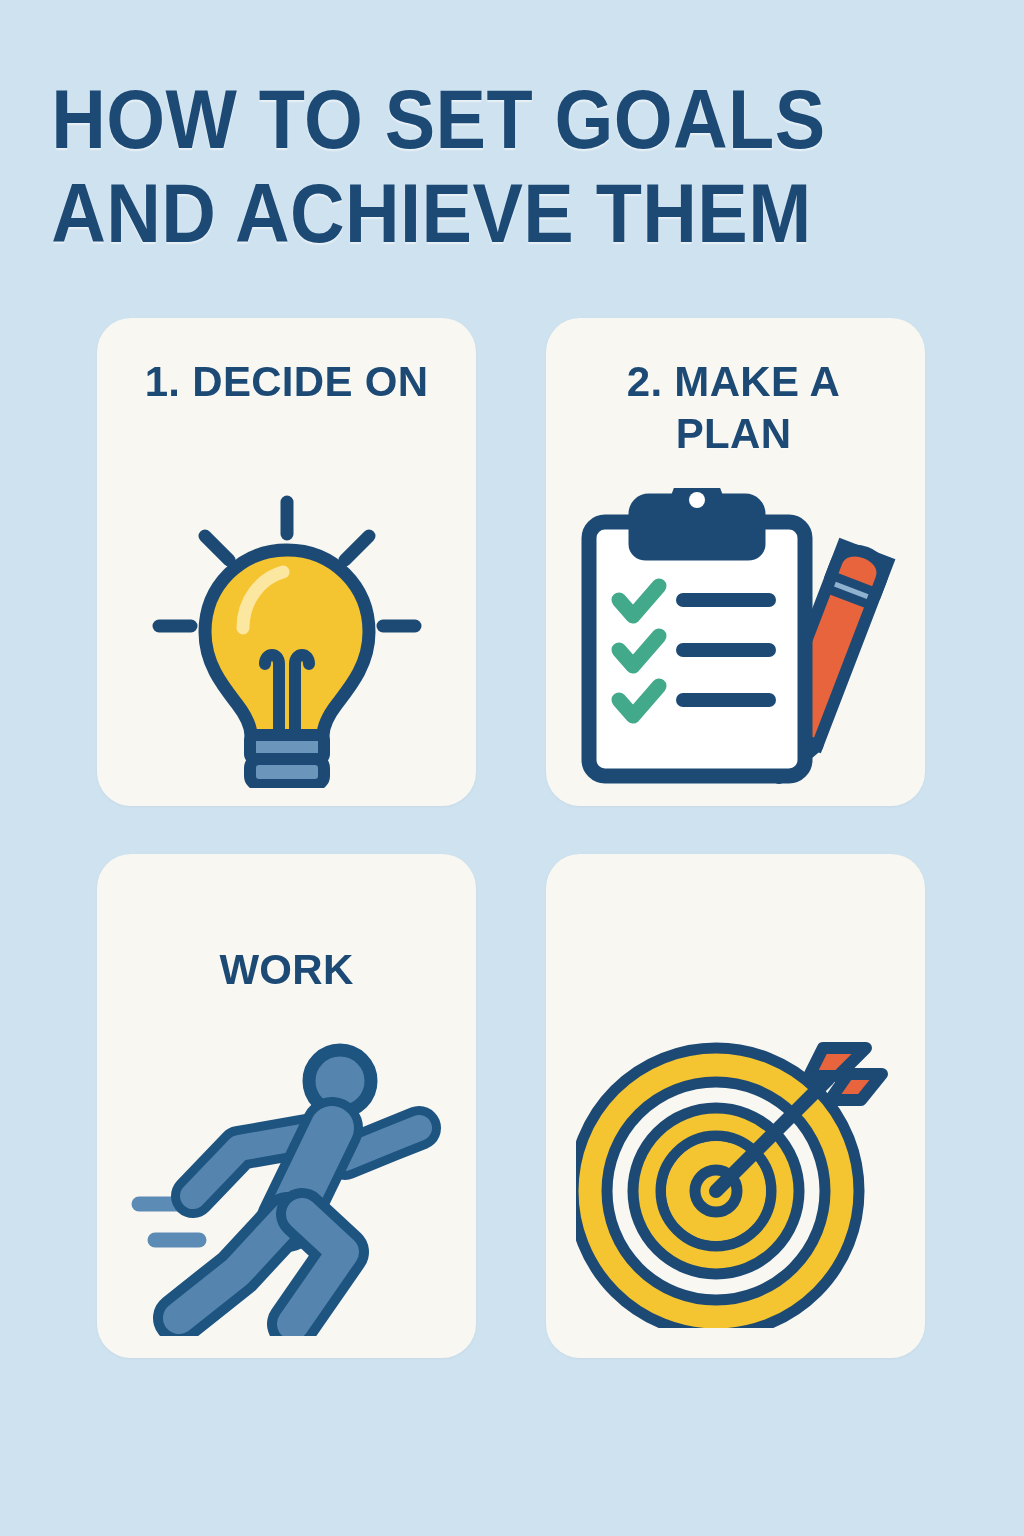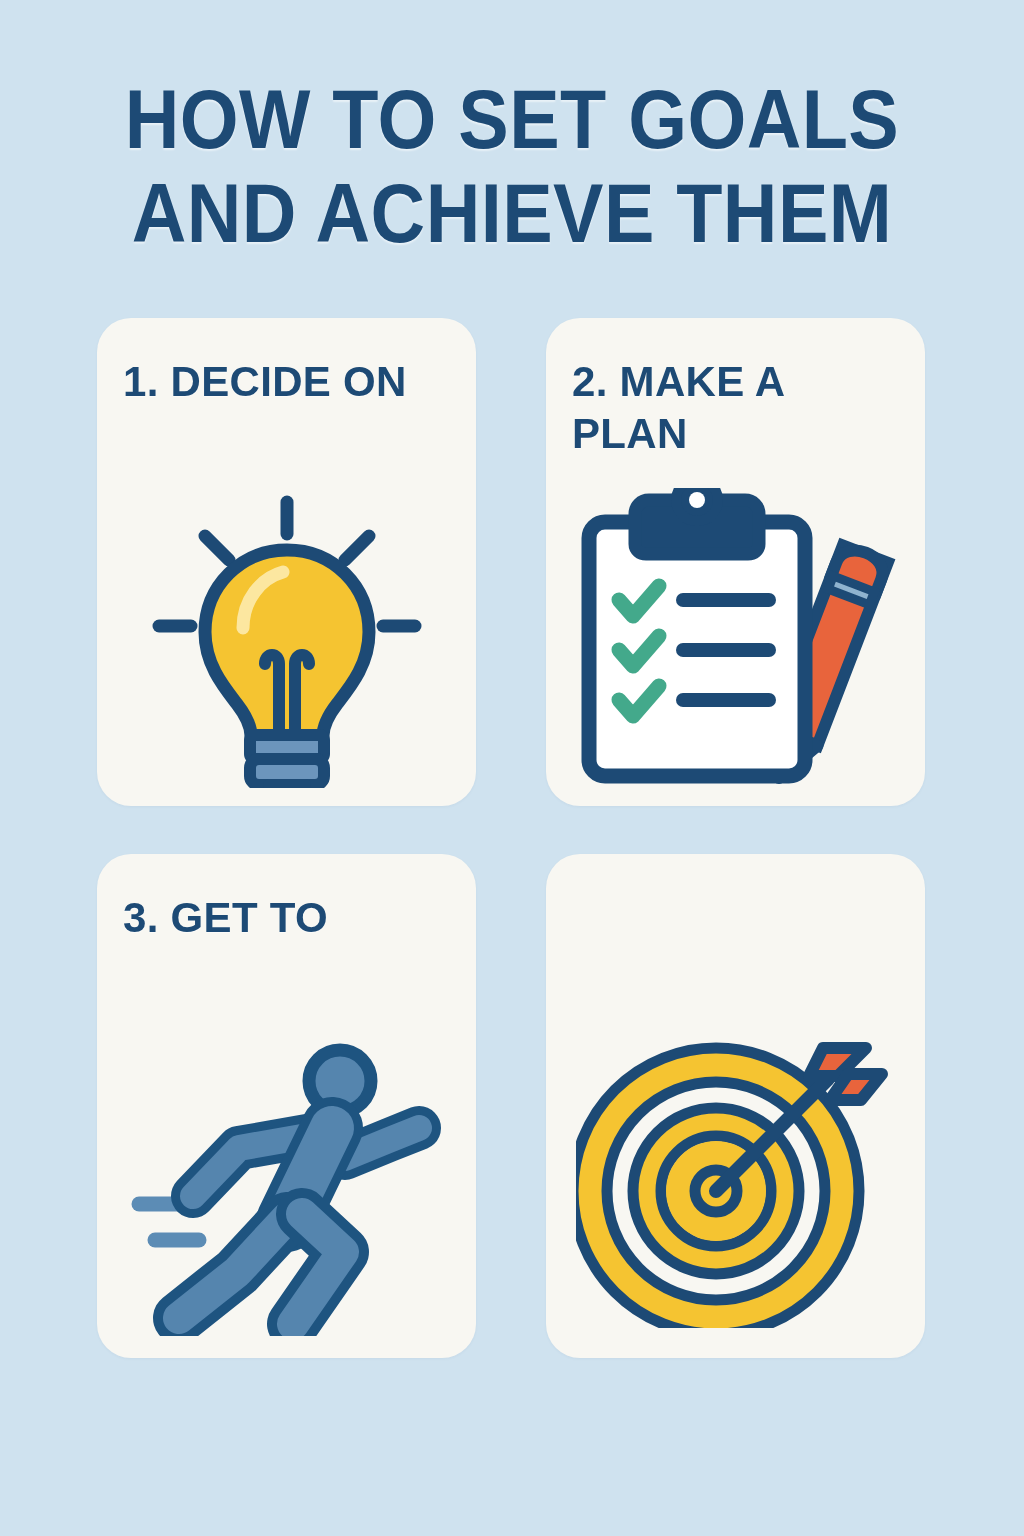--- a/index.html
+++ b/index.html
@@ -21,21 +21,20 @@
     width: 1024px;
     height: 1536px;
   }
 
   
   .title-block {
     position: absolute;
     left: 0;
     top: 72px;
     width: 1024px;
-    text-align: center;
   }
   .title-line {
     display: block;
     font-family: "Liberation Sans", sans-serif;
     font-weight: 700;
     font-size: 84px;
     line-height: 94px;
     letter-spacing: 0.5px;
     color: #1d4a75;
     text-transform: uppercase;
@@ -63,21 +62,21 @@
     border-radius: 34px;
     position: relative;
     overflow: hidden;
     box-shadow: 0 1px 3px rgba(31,74,115,0.05);
   }
   .card-title {
     position: absolute;
     left: 0;
     right: 0;
     top: 38px;
-    text-align: left;
+    text-align: center;
     padding: 0 26px;
     box-sizing: border-box;
     font-weight: 700;
     font-size: 42px;
     line-height: 52px;
     letter-spacing: 0.3px;
     color: #1d4a75;
     text-transform: uppercase;
     text-shadow: 0 1px 1px rgba(255,255,255,0.6);
   }
@@ -182,21 +181,22 @@
             <line x1="112" y1="112" x2="198" y2="112"></line>
             <line x1="112" y1="162" x2="198" y2="162"></line>
             <line x1="112" y1="212" x2="198" y2="212"></line>
           </g>
         </svg>
       </div>
     </div>
 
     <div class="card card-3">
       <div class="card-title">
-        <span>3. GET TO</span><br>
+        <br>
+        <span>WORK</span>
       </div>
       <div class="card-icon">
         <svg width="320" height="300" viewBox="0 0 320 300">
 
           <g stroke="#5c8cb5" stroke-width="15" stroke-linecap="round">
             <line x1="12" y1="168" x2="74" y2="168"></line>
             <line x1="28" y1="204" x2="72" y2="204"></line>
           </g>
 
           <circle cx="213" cy="45" r="31" fill="#5585ae" stroke="#1e5480" stroke-width="13"></circle>

